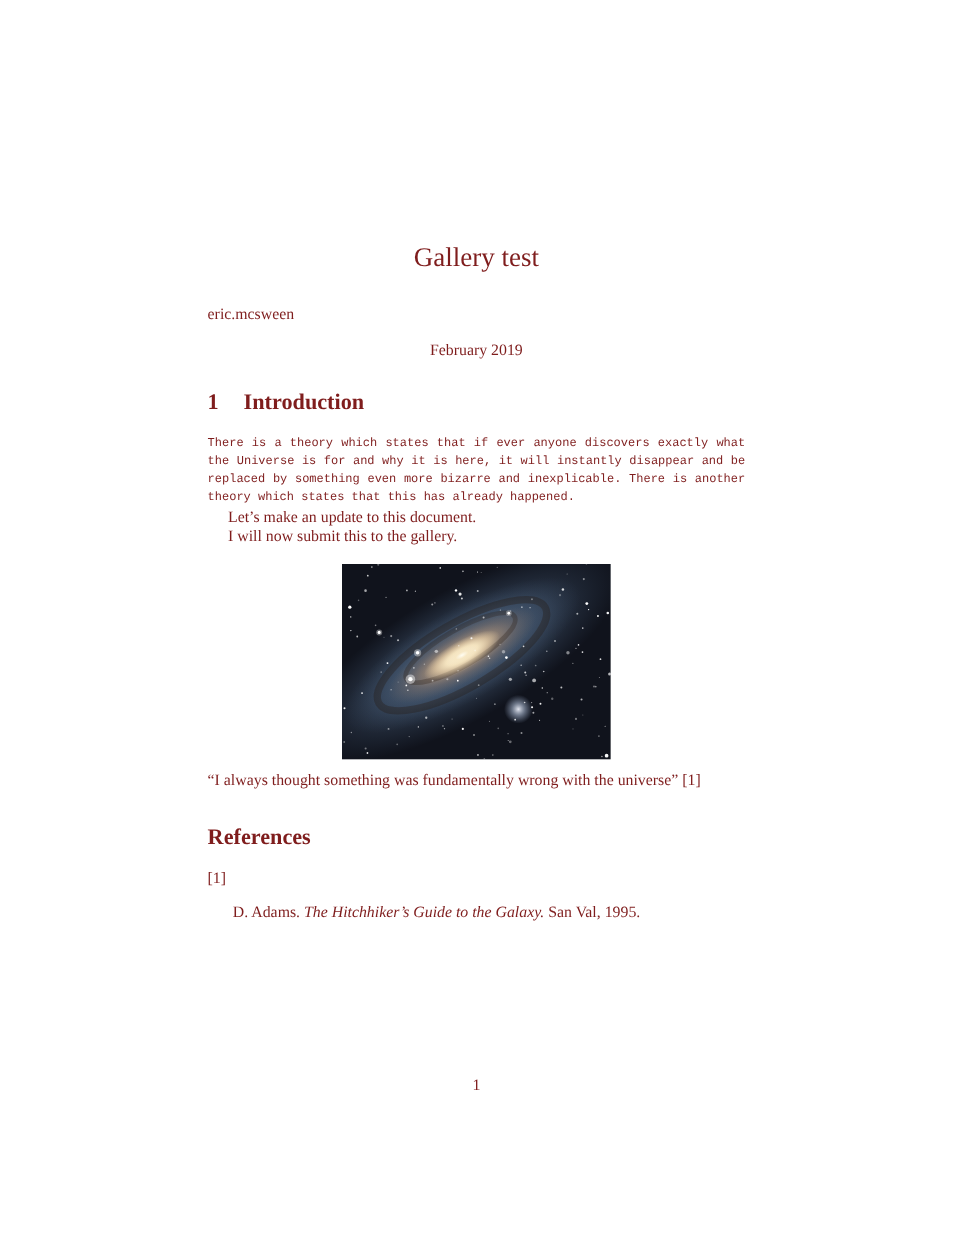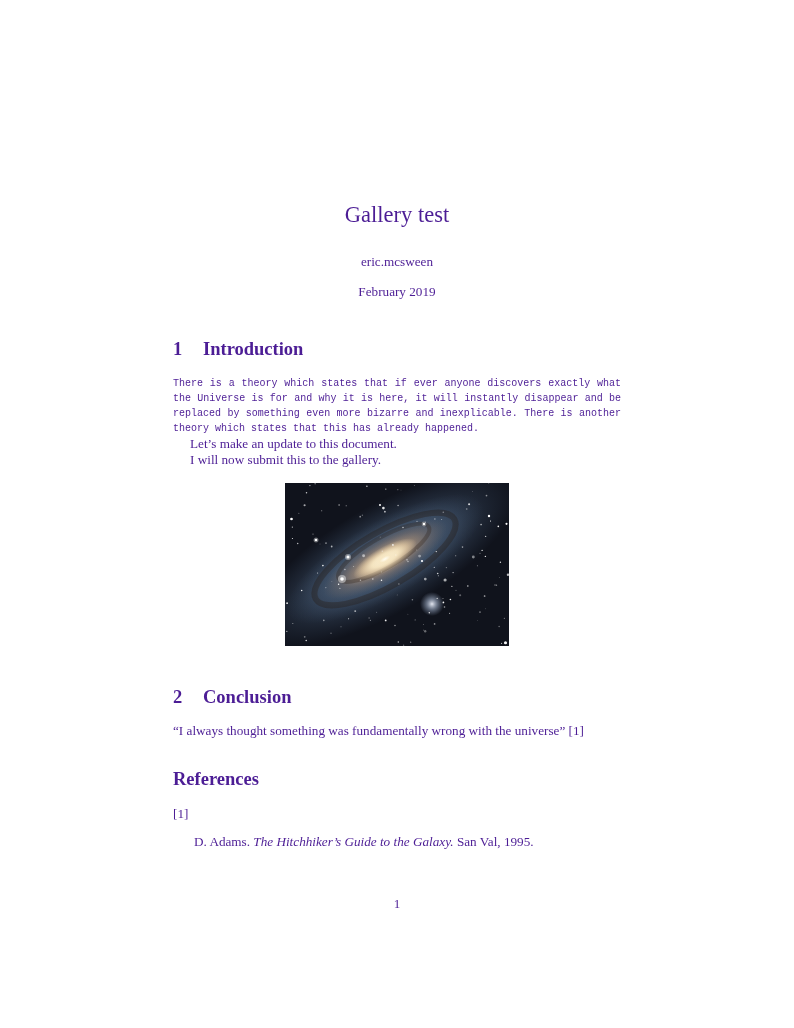--- a/index.html
+++ b/index.html
@@ -3,49 +3,49 @@
 <meta charset="utf-8">
 <style>
   html, body { margin: 0; padding: 0; background: #ffffff; }
   .page {
     position: relative;
     width: 696px;
     height: 1028px;
     background: #ffffff;
     overflow: hidden;
     font-family: "Liberation Serif", "DejaVu Serif", serif;
-    color: #4c1d95;
+    color: #7f1d1d;
   }
   .content {
     position: absolute;
     left: 173px;
     top: 0;
     width: 448px;
   }
   .doc-title {
     margin-top: 202px;
     font-size: 22.5px;
     line-height: 26px;
     text-align: center;
     font-weight: normal;
   }
   .doc-author {
     margin-top: 26px;
     font-size: 13.2px;
     line-height: 15.6px;
-    text-align: center;
+    text-align: left;
   }
   .doc-date {
     margin-top: 14px;
     font-size: 13.2px;
     line-height: 15.6px;
     text-align: center;
   }
   .section-heading {
-    margin-top: 39px;
+    margin-top: 26px;
     font-size: 18.5px;
     line-height: 22px;
     font-weight: bold;
   }
   .section-heading .sec-num {
     display: inline-block;
     min-width: 30px;
   }
   .section-heading.conclusion { margin-top: 40px; }
   .section-heading.references { margin-top: 30px; }
@@ -294,21 +294,20 @@
             <circle cx="113.3" cy="159.1" r="0.73" opacity="0.72"></circle>
             <circle cx="221.5" cy="40.8" r="1.08" opacity="0.96"></circle>
             <circle cx="68.6" cy="83.5" r="0.51" opacity="0.50"></circle>
             <circle cx="211.5" cy="102.2" r="0.66" opacity="0.56"></circle>
             <circle cx="99.9" cy="28.7" r="0.85" opacity="0.76"></circle>
           </g>
       </svg>
     </div>
 
 
-    <h2 class="section-heading conclusion"><span class="sec-num">2</span><span>Conclusion</span></h2>
 
     <p class="quote-par">“I always thought something was fundamentally wrong with the universe” [1]</p>
 
     <h2 class="section-heading references">References</h2>
 
     <div class="ref-entry">
       <span class="ref-label">[1]</span>
       <span class="ref-text">
         <span>D. Adams.</span>
         <span class="ref-title-italic">The Hitchhiker’s Guide to the Galaxy.</span>

